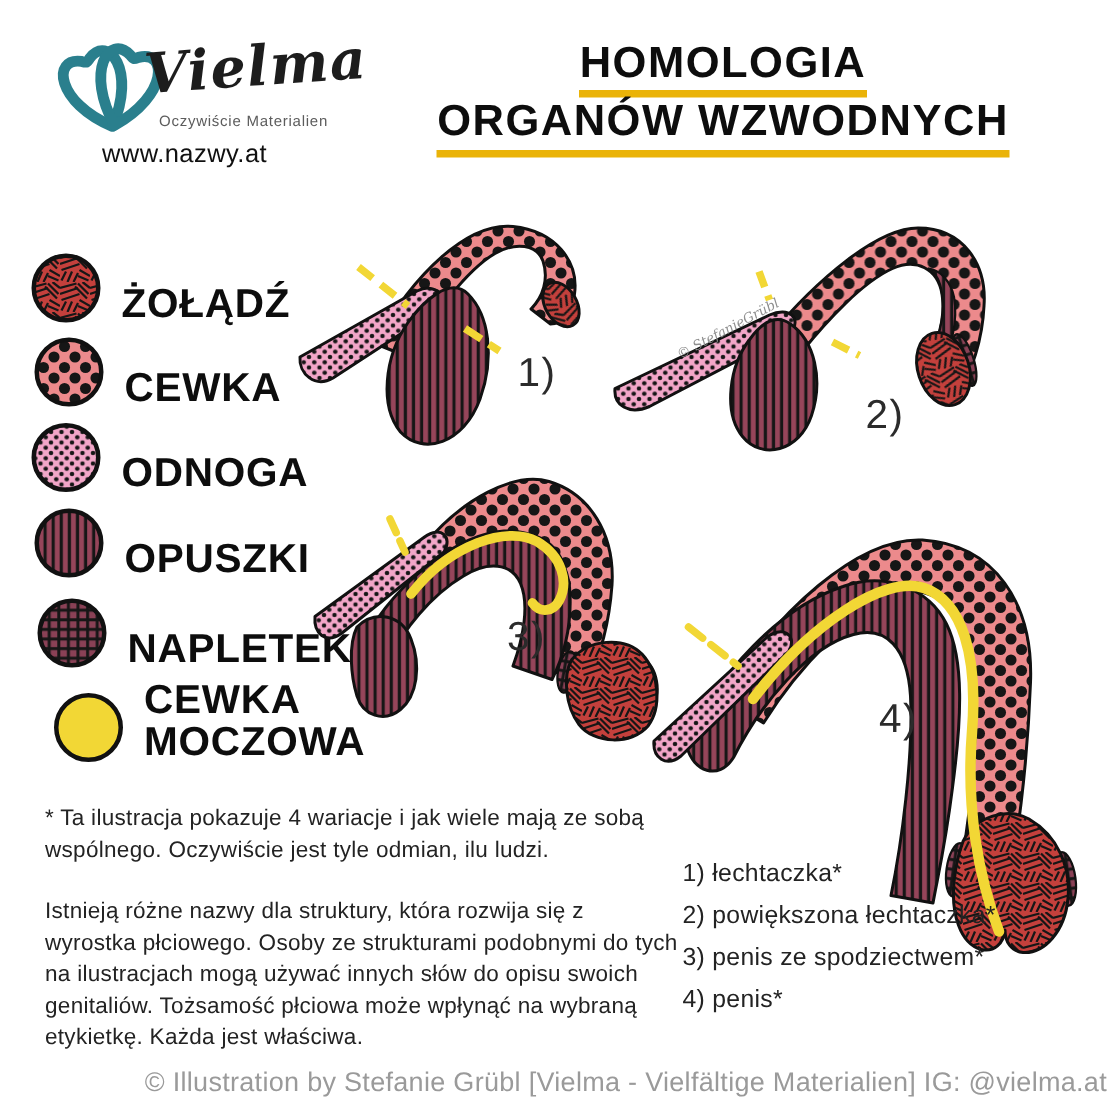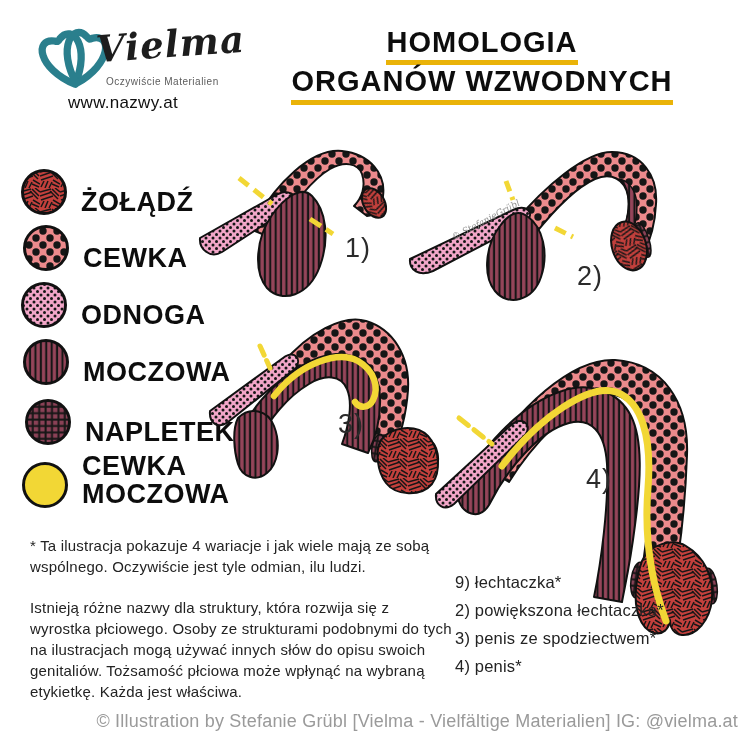--- a/index.html
+++ b/index.html
@@ -114,29 +114,29 @@
     <div class="legend-row" style="left:20px;top:281px;">
       <svg width="48" height="48">
         <circle cx="24" cy="24" r="21.5" fill="url(#pat-odnoga)" stroke="#111" stroke-width="3"></circle>
         </svg>
       <div class="legend-label">ODNOGA</div>
     </div>
     <div class="legend-row" style="left:22px;top:338px;">
       <svg width="48" height="48">
         <circle cx="24" cy="24" r="21.5" fill="url(#pat-opuszki)" stroke="#111" stroke-width="3"></circle>
         </svg>
-      <div class="legend-label">MOCZOWA</div>
+      <div class="legend-label">OPUSZKI</div>
     </div>
     <div class="legend-row" style="left:24px;top:398px;">
       <svg width="48" height="48">
         <circle cx="24" cy="24" r="21.5" fill="url(#pat-napletek)" stroke="#111" stroke-width="3"></circle>
         </svg>
       <div class="legend-label">NAPLETEK</div>
     </div>
-    <div class="legend-row" style="left:21px;top:452px;">
+    <div class="legend-row" style="left:35px;top:452px;">
       <svg width="48" height="48">
         <circle cx="24" cy="24" r="21.5" fill="#f2d735" stroke="#111" stroke-width="3"></circle>
         </svg>
       <div class="legend-label">CEWKA MOCZOWA</div>
     </div>
   </div>
 
   <svg class="abs" style="left:192px;top:126px;" width="210" height="185" viewBox="0 0 210 185">
     <g stroke="#111" stroke-width="2" stroke-linejoin="round">
       <path fill="url(#pat-trzon)" d="M58,103 C84,56 120,22 150,25 C178,28 194,48 191,70 C189,82 183,90 175,90 L162,80 C170,72 174,60 170,48 C166,37 152,35 138,43 C119,54 97,84 80,112 Z"></path>
@@ -200,21 +200,21 @@
     </g>
   </svg>
   <div class="abs fig-num" style="left:586px;top:464px;">4)</div>
 
   <div class="abs notes" style="left:30px;top:535px;">
     <p>* Ta ilustracja pokazuje 4 wariacje i jak wiele mają ze sobą wspólnego. Oczywiście jest tyle odmian, ilu ludzi.</p>
     <p>Istnieją różne nazwy dla struktury, która rozwija się z wyrostka płciowego. Osoby ze strukturami podobnymi do tych na ilustracjach mogą używać innych słów do opisu swoich genitaliów. Tożsamość płciowa może wpłynąć na wybraną etykietkę. Każda jest właściwa.</p>
   </div>
 
   <div class="abs vlist" style="left:455px;top:568px;">
-    <div>9) łechtaczka*</div>
+    <div>1) łechtaczka*</div>
     <div>2) powiększona łechtaczka*</div>
     <div>3) penis ze spodziectwem*</div>
     <div>4) penis*</div>
   </div>
 
   <div class="abs credit" style="right:7px;top:711px;">© Illustration by Stefanie Grübl [Vielma - Vielfältige Materialien] IG: @vielma.at</div>
 
 </div>
 
 </body></html>

